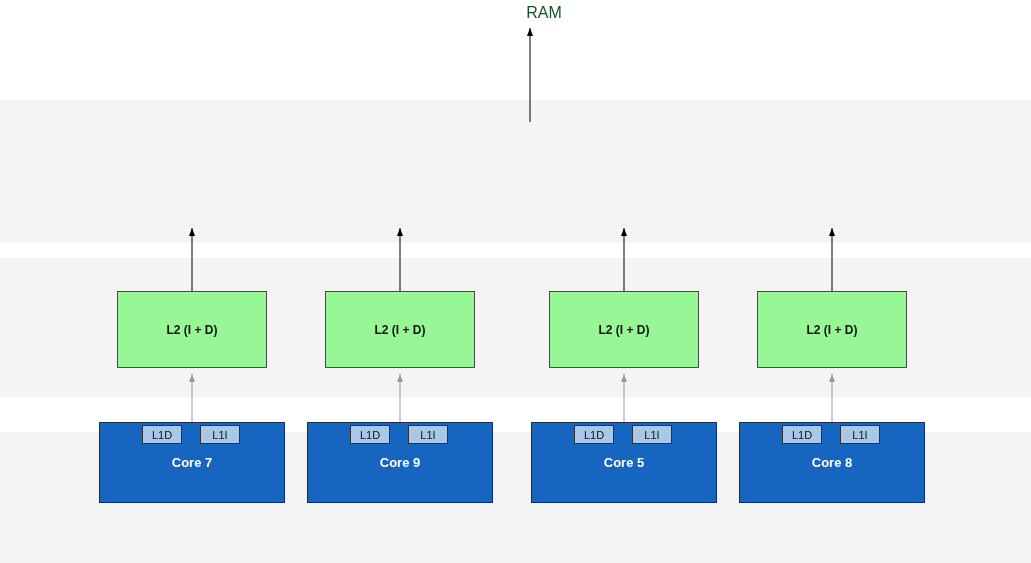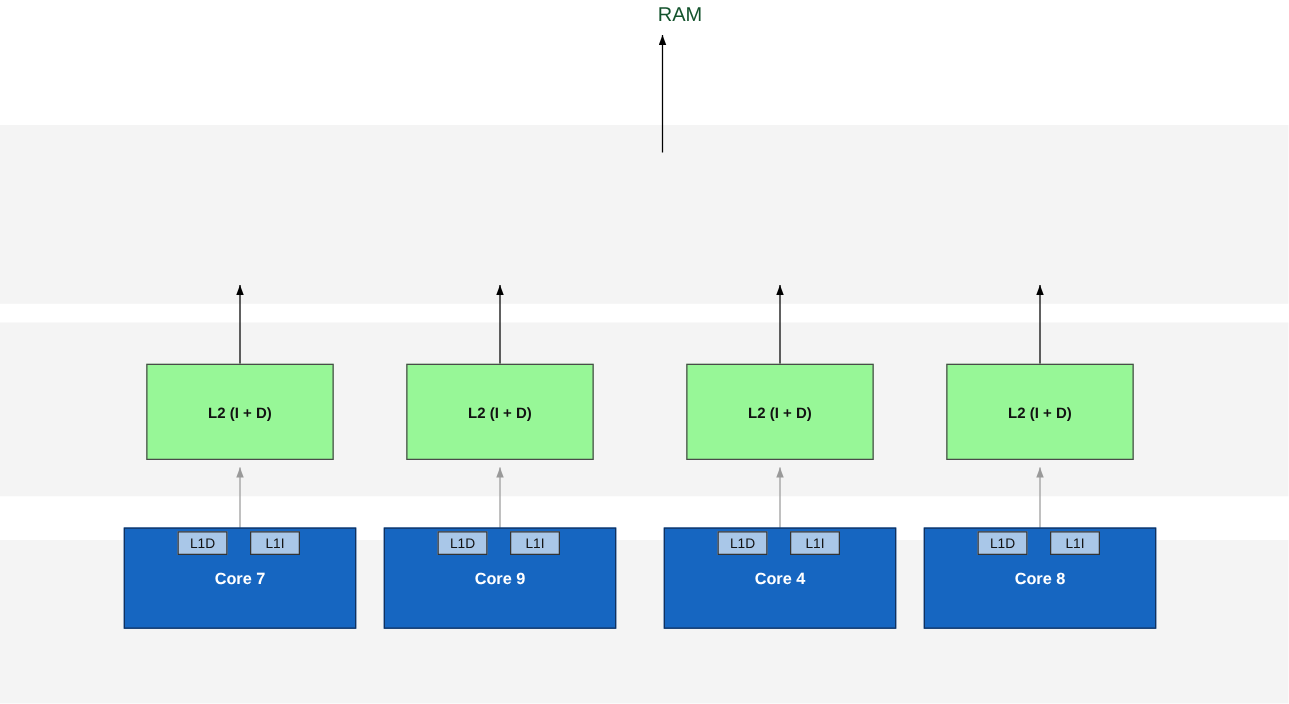--- a/index.html
+++ b/index.html
@@ -145,21 +145,21 @@
   <div class="box l2 c2">
     <span>L2 (I + D)</span>
   </div>
   <div class="box core c2">
     <div class="l1 l1d">
       <span>L1D</span>
     </div>
     <div class="l1 l1i">
       <span>L1I</span>
     </div>
-    <span>Core 4</span>
+    <span>Core 5</span>
   </div>
 
   <div class="box l2 c3">
     <span>L2 (I + D)</span>
   </div>
   <div class="box core c3">
     <div class="l1 l1d">
       <span>L1D</span>
     </div>
     <div class="l1 l1i">

